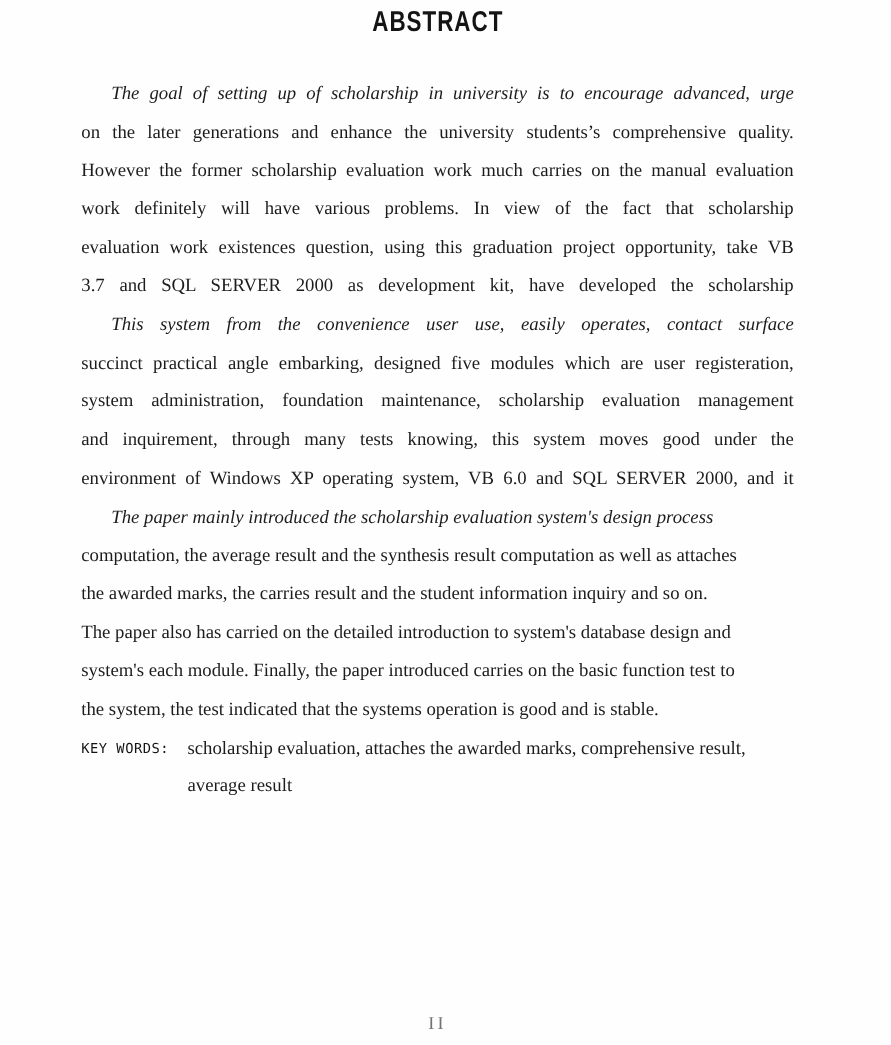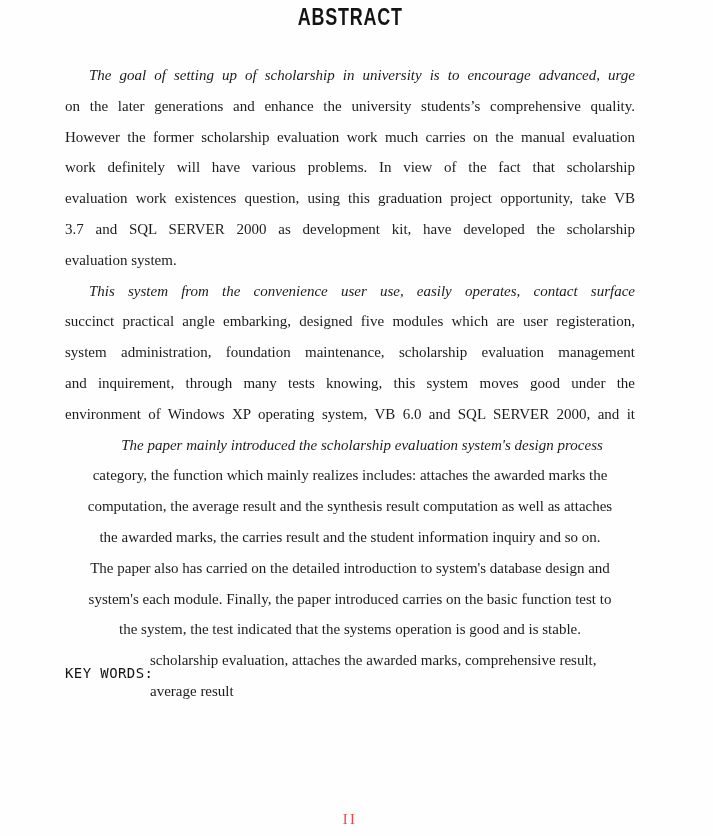--- a/index.html
+++ b/index.html
@@ -42,83 +42,81 @@
     height: 30.8px;
     line-height: 30.8px;
     overflow: hidden;
   }
   .line.indent { text-indent: 24px; font-style: italic; }
   .line.jl {
     text-align: justify;
     text-align-last: justify;
     word-spacing: -1.2px;
   }
-  .para-left .line { white-space: nowrap; text-align: center; }
+  .para-left .line { white-space: nowrap; }
   .keywords {
     position: relative;
     padding-left: 85px;
   }
   .kw-label {
     position: absolute;
     left: 0;
-    top: 13px;
+    top: 0;
     height: 30.8px;
     line-height: 30.8px;
     font-family: "DejaVu Sans Mono", monospace;
-    font-size: 14px;
+    font-size: 11px;
     letter-spacing: 0.4px;
     color: #141414;
     white-space: nowrap;
   }
   .kw-line {
     height: 30.8px;
     line-height: 30.8px;
     white-space: nowrap;
   }
   .page-number {
     position: absolute;
     top: 811px;
     left: 65px;
     width: 570px;
     text-align: center;
     font-size: 14.5px;
     letter-spacing: 2.5px;
-    color: #ef4444;
+    color: #737373;
   }
 </style>
 </head>
 <body>
 
 <div class="page">
 
   <div class="title-row">
     <span class="title-text">ABSTRACT</span>
   </div>
 
   <div class="content">
     <div id="paragraphs">
         <div class="para para-justify">
           <div class="line indent jl">The goal of setting up of scholarship in university is to encourage advanced, urge</div>
           <div class="line jl">on the later generations and enhance the university students’s comprehensive quality.</div>
           <div class="line jl">However the former scholarship evaluation work much carries on the manual evaluation</div>
           <div class="line jl">work definitely will have various problems. In view of the fact that scholarship</div>
           <div class="line jl">evaluation work existences question, using this graduation project opportunity, take VB</div>
           <div class="line jl">3.7 and SQL SERVER 2000 as development kit, have developed the scholarship</div>
-          <div class="line">evaluation system.</div>
         </div>
         <div class="para para-justify">
           <div class="line indent jl">This system from the convenience user use, easily operates, contact surface</div>
           <div class="line jl">succinct practical angle embarking, designed five modules which are user registeration,</div>
           <div class="line jl">system administration, foundation maintenance, scholarship evaluation management</div>
           <div class="line jl">and inquirement, through many tests knowing, this system moves good under the</div>
           <div class="line jl">environment of Windows XP operating system, VB 6.0 and SQL SERVER 2000, and it</div>
         </div>
         <div class="para para-left">
           <div class="line indent">The paper mainly introduced the scholarship evaluation system's design process</div>
-          <div class="line">category, the function which mainly realizes includes: attaches the awarded marks the</div>
           <div class="line">computation, the average result and the synthesis result computation as well as attaches</div>
           <div class="line">the awarded marks, the carries result and the student information inquiry and so on.</div>
           <div class="line">The paper also has carried on the detailed introduction to system's database design and</div>
           <div class="line">system's each module. Finally, the paper introduced carries on the basic function test to</div>
           <div class="line">the system, the test indicated that the systems operation is good and is stable.</div>
         </div>
       </div>
 
     <div class="keywords">
       <span class="kw-label">KEY WORDS:</span>

